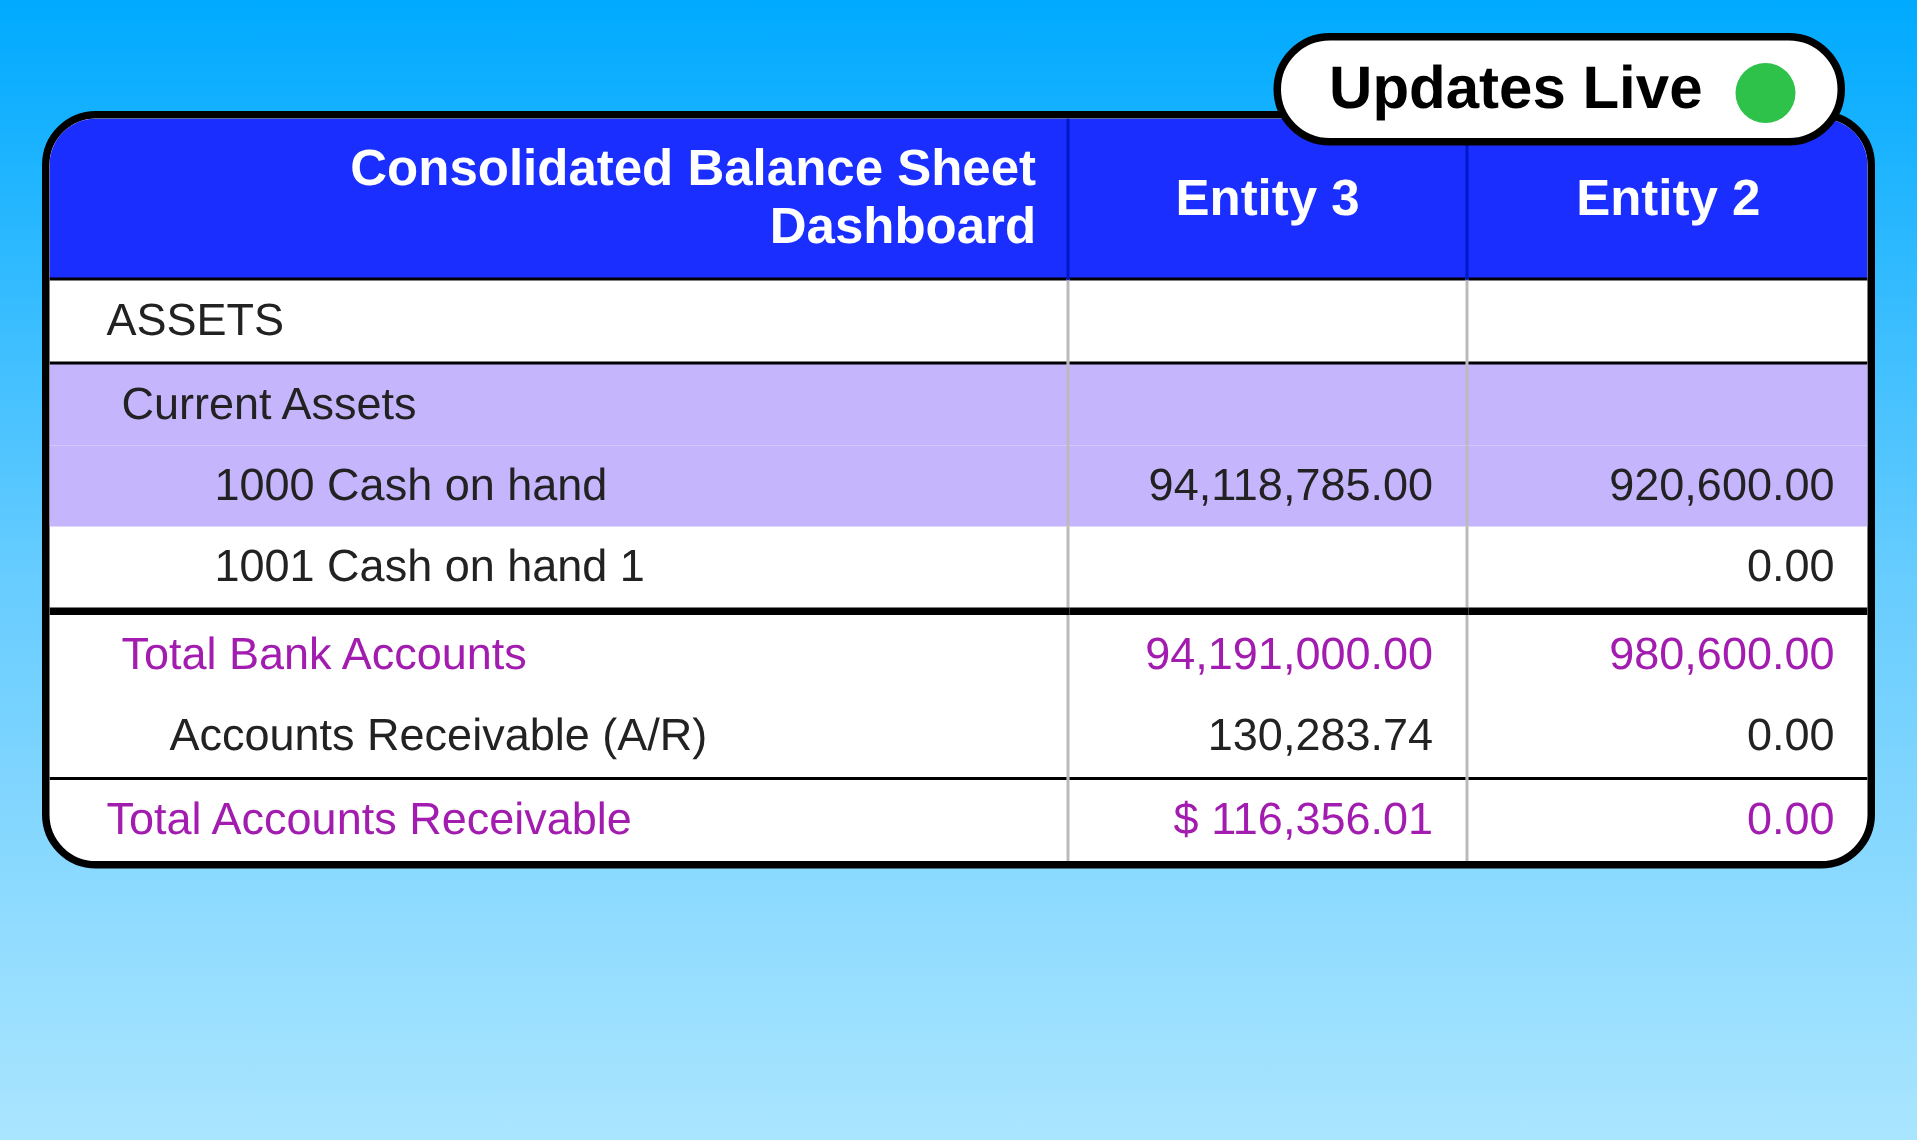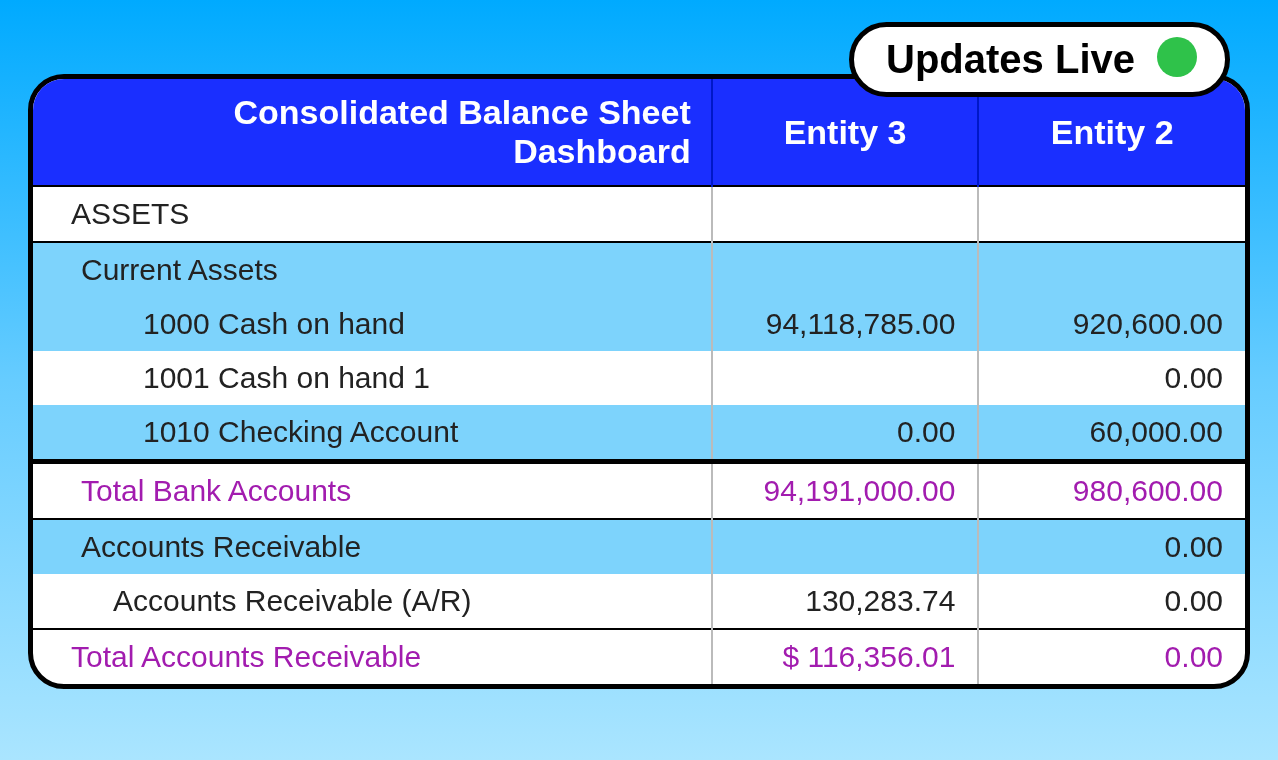--- a/index.html
+++ b/index.html
@@ -21,21 +21,21 @@
   }
   .badge {
     position: absolute;
     top: 22px;
     right: 48px;
     background: #fff;
     border: 5px solid #000;
     border-radius: 48px;
     padding: 10px 28px 10px 32px;
     display: flex;
-    align-items: flex-start;
+    align-items: flex-end;
     gap: 22px;
     z-index: 10;
   }
   .badge-text {
     font-size: 40px;
     font-weight: 700;
     color: #000;
   }
   .badge-dot {
     width: 40px;
@@ -63,21 +63,21 @@
     padding: 10px 22px;
     border-right: 2px solid #bbb;
     border-bottom: none;
     color: #222;
     vertical-align: middle;
     height: 52px;
   }
   tbody td:last-child { border-right: none; }
   tbody tr.sep td { border-top: 2px solid #000; }
   tbody tr.sep-dbl td { border-top: 5px solid #000; }
-  tbody tr.shade td { background: #7dd3fc; }
+  tbody tr.shade td { background: #c4b5fd; }
   .num { text-align: right; }
   .indent-0 { padding-left: 38px; }
   .indent-1 { padding-left: 48px; }
   .indent-2 { padding-left: 80px; }
   .indent-3 { padding-left: 110px; }
   .bold td { font-weight: 400; color: #a21caf; margin-left: 28px; }
   col.c-label { width: 56%; }
   col.c-ent { width: 22%; }
 </style>
 </head>
@@ -116,34 +116,24 @@
         <tr class="shade">
           <td class="indent-3">1000 Cash on hand</td>
           <td class="num">94,118,785.00</td>
           <td class="num">920,600.00</td>
         </tr>
         <tr>
           <td class="indent-3">1001 Cash on hand 1</td>
           <td class="num"></td>
           <td class="num">0.00</td>
         </tr>
-        <tr class="shade">
-          <td class="indent-3">1010 Checking Account</td>
-          <td class="num">0.00</td>
-          <td class="num">60,000.00</td>
-        </tr>
         <tr class="bold sep-dbl">
           <td class="indent-1">Total Bank Accounts</td>
           <td class="num">94,191,000.00</td>
           <td class="num">980,600.00</td>
-        </tr>
-        <tr class="shade sep">
-          <td class="indent-1">Accounts Receivable</td>
-          <td class="num"></td>
-          <td class="num">0.00</td>
         </tr>
         <tr>
           <td class="indent-2">Accounts Receivable (A/R)</td>
           <td class="num">130,283.74</td>
           <td class="num">0.00</td>
         </tr>
         <tr class="bold sep">
           <td class="indent-0">Total Accounts Receivable</td>
           <td class="num">$ 116,356.01</td>
           <td class="num">0.00</td>

